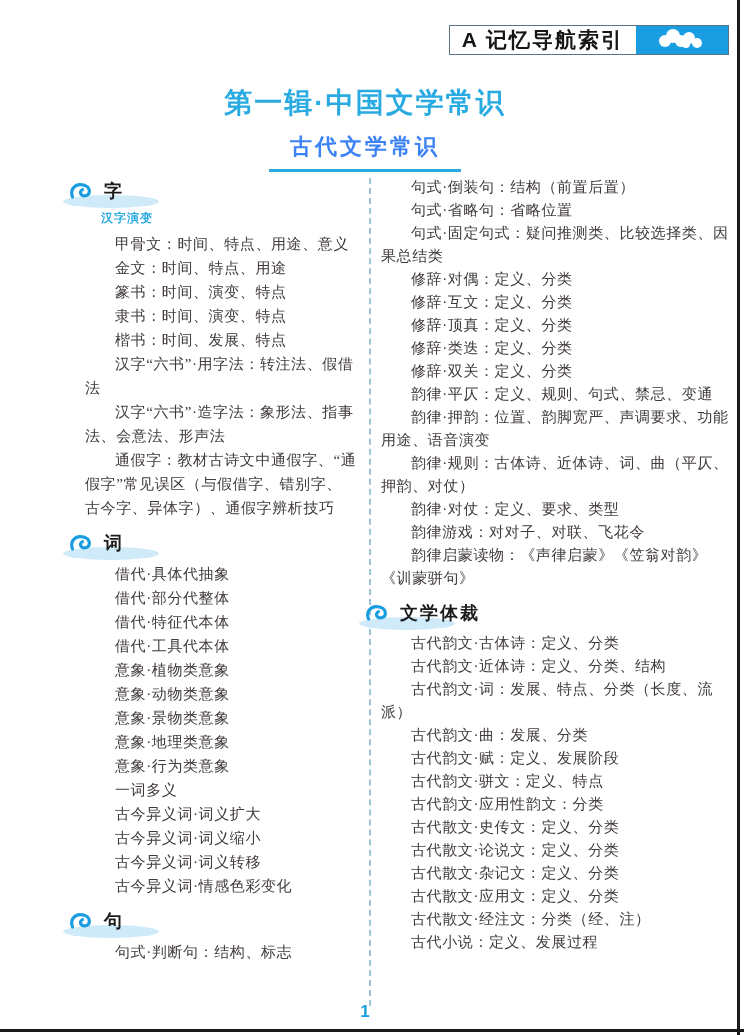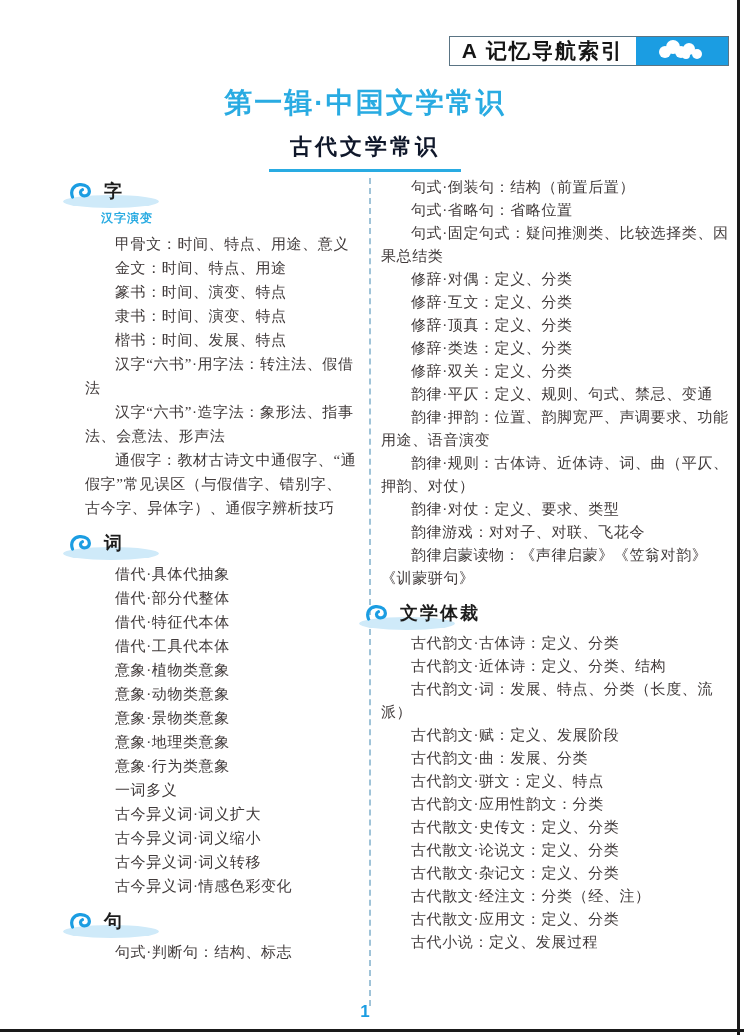--- a/index.html
+++ b/index.html
@@ -5,33 +5,33 @@
   html,body { margin:0; padding:0; background:#ffffff; }
   .page {
     position:relative; width:744px; height:1035px; background:#ffffff;
     font-family:"Liberation Sans", sans-serif; overflow:hidden;
   }
   
   .edge-right  { position:absolute; top:0; right:4px; width:3px; height:1035px; background:#1a1a1a; }
   .edge-bottom { position:absolute; left:0; bottom:3px; width:744px; height:3px; background:#1a1a1a; }
 
   
-  .header { position:absolute; top:25px; right:15px; height:52px; display:flex; align-items:center; }
+  .header { position:absolute; top:25px; right:15px; height:52px; display:flex; align-items:flex-start; }
   .header-stripe { width:9px; background:#1b9de2; margin-right:6px; }
   .header-box { display:flex; align-items:stretch; border:1px solid #5a7484; }
   .header-text { display:flex; align-items:center; padding:0 12px; font-size:21px; font-weight:bold;
                  color:#151515; letter-spacing:2px; background:#ffffff; white-space:nowrap; }
   .header-badge { width:92px; background:#1b9de2; display:flex; align-items:center; justify-content:center; }
 
   
   .title { position:absolute; top:84px; left:0; width:730px; margin:0; text-align:center;
            font-size:28px; font-weight:bold; color:#29abe2; letter-spacing:2px; }
   .subtitle-wrap { position:absolute; top:132px; left:0; width:730px; text-align:center; }
   .subtitle { display:inline-block; margin:0; padding:0 21px 7px; border-bottom:3px solid #29abe2;
-              font-size:22px; font-weight:bold; color:#0f172a; letter-spacing:3px; }
+              font-size:22px; font-weight:bold; color:#3b82f6; letter-spacing:3px; }
 
   
   .columns { position:absolute; top:176px; left:85px; width:645px; height:830px; display:flex; }
   .col-left  { width:272px; }
   .divider   { width:0; border-left:2px dashed #9fc3d8; margin:2px 10px 0 12px; }
   .col-right { flex:1; }
 
   .sec { position:relative; margin:10px 0 6px -16px; height:26px; display:flex; align-items:center; gap:8px; }
   .col-left .sec:first-child { margin-top:2px; }
   .swoosh { position:absolute; left:-6px; bottom:-4px; width:96px; height:13px;
@@ -150,28 +150,28 @@
         <div class="sec">
           <span class="swoosh"></span>
           <svg class="sec-icon" width="27" height="18" viewBox="0 0 27 18">
             <path d="M3.5 15 C1 8.5 4.5 3.2 10.5 2.6 C17.5 2 20.8 6.2 20.3 10 C19.8 13.6 15.6 14.8 13 13.1 C10.8 11.7 11.1 8.4 13.4 7.7" fill="none" stroke="#1b9de2" stroke-width="3.2" stroke-linecap="round"></path>
           </svg>
           <span class="sec-label">文学体裁</span>
         </div>
         <p class="item">古代韵文·古体诗：定义、分类</p>
         <p class="item">古代韵文·近体诗：定义、分类、结构</p>
         <p class="item">古代韵文·词：发展、特点、分类（长度、流派）</p>
+        <p class="item">古代韵文·曲：发展、分类</p>
         <p class="item">古代韵文·赋：定义、发展阶段</p>
-        <p class="item">古代韵文·曲：发展、分类</p>
         <p class="item">古代韵文·骈文：定义、特点</p>
         <p class="item">古代韵文·应用性韵文：分类</p>
         <p class="item">古代散文·史传文：定义、分类</p>
         <p class="item">古代散文·论说文：定义、分类</p>
         <p class="item">古代散文·杂记文：定义、分类</p>
+        <p class="item">古代散文·应用文：定义、分类</p>
         <p class="item">古代散文·经注文：分类（经、注）</p>
-        <p class="item">古代散文·应用文：定义、分类</p>
         <p class="item">古代小说：定义、发展过程</p>
       </div>
   </div>
 
   <div class="pagenum">1</div>
 
 </div>
 
 </body></html>

